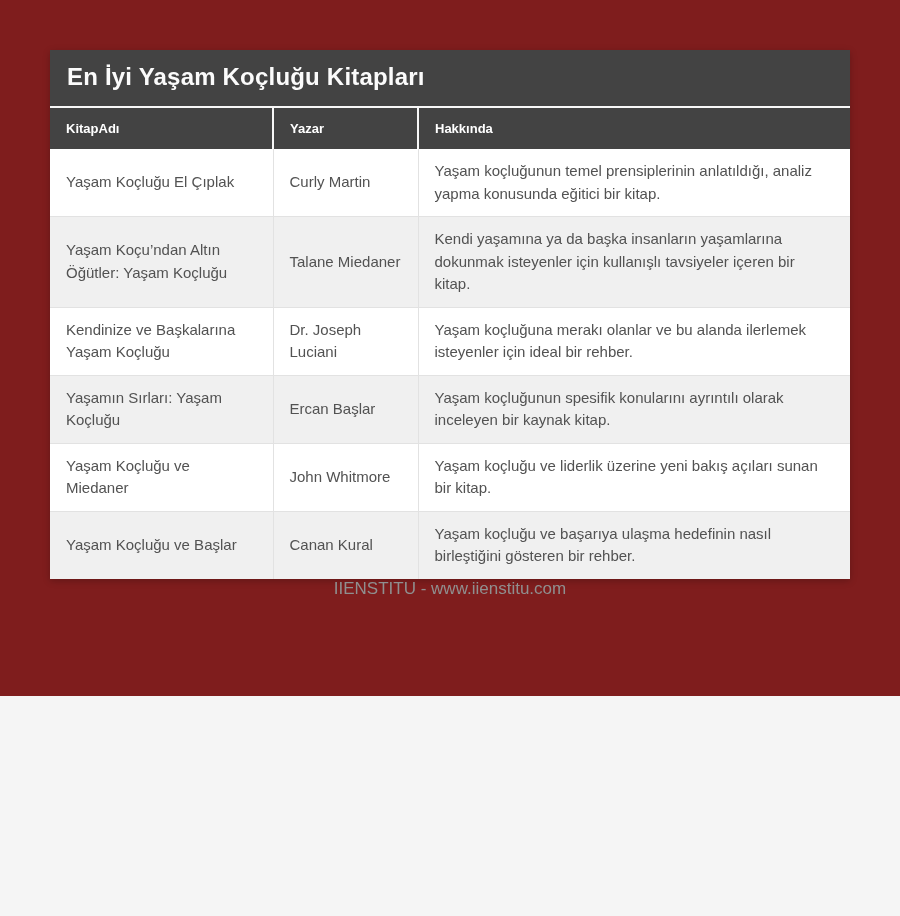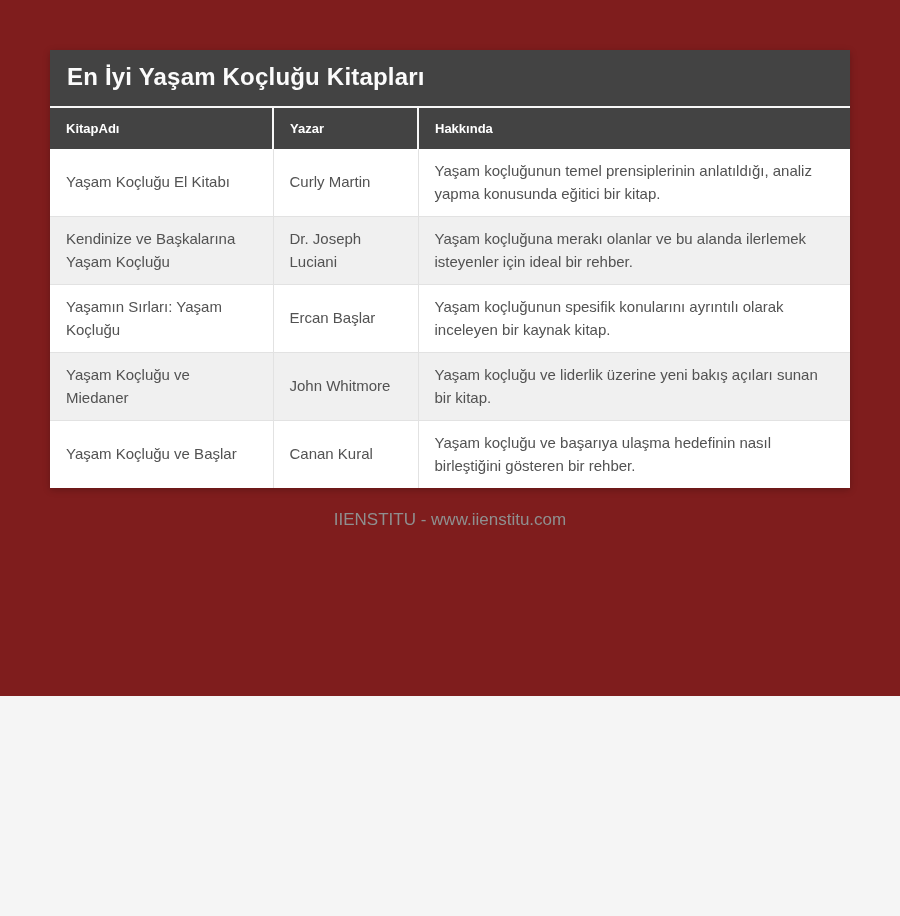--- a/index.html
+++ b/index.html
@@ -70,21 +70,20 @@
   tbody td:last-child  { border-right: none; }
   tbody tr:first-child td { border-top: none; }
   tbody tr:last-child td  { border-bottom: none; }
   tbody tr:nth-child(even) td { background: #f0f0f0; }
 
   .footer {
     width: 800px;
     text-align: center;
     color: #8f8f8f;
     font-size: 17px;
-    margin-top: 22px;
   }
 </style>
 </head>
 <body>
 
 <div class="page">
   <div class="card">
     <div class="card-title">En İyi Yaşam Koçluğu Kitapları</div>
 
     <table class="books">
@@ -95,23 +94,28 @@
       </colgroup>
       <thead>
         <tr>
           <th>KitapAdı</th>
           <th>Yazar</th>
           <th>Hakkında</th>
         </tr>
       </thead>
       <tbody>
           <tr>
-    <td>Yaşam Koçluğu El Kitabı</td>
+    <td>Yaşam Koçluğu El Çıplak</td>
     <td>Curly Martin</td>
     <td>Yaşam koçluğunun temel prensiplerinin anlatıldığı, analiz yapma konusunda eğitici bir kitap.</td>
+  </tr>
+          <tr>
+    <td>Yaşam Koçu’ndan Altın Öğütler: Yaşam Koçluğu</td>
+    <td>Talane Miedaner</td>
+    <td>Kendi yaşamına ya da başka insanların yaşamlarına dokunmak isteyenler için kullanışlı tavsiyeler içeren bir kitap.</td>
   </tr>
           <tr>
     <td>Kendinize ve Başkalarına Yaşam Koçluğu</td>
     <td>Dr. Joseph Luciani</td>
     <td>Yaşam koçluğuna merakı olanlar ve bu alanda ilerlemek isteyenler için ideal bir rehber.</td>
   </tr>
           <tr>
     <td>Yaşamın Sırları: Yaşam Koçluğu</td>
     <td>Ercan Başlar</td>
     <td>Yaşam koçluğunun spesifik konularını ayrıntılı olarak inceleyen bir kaynak kitap.</td>

